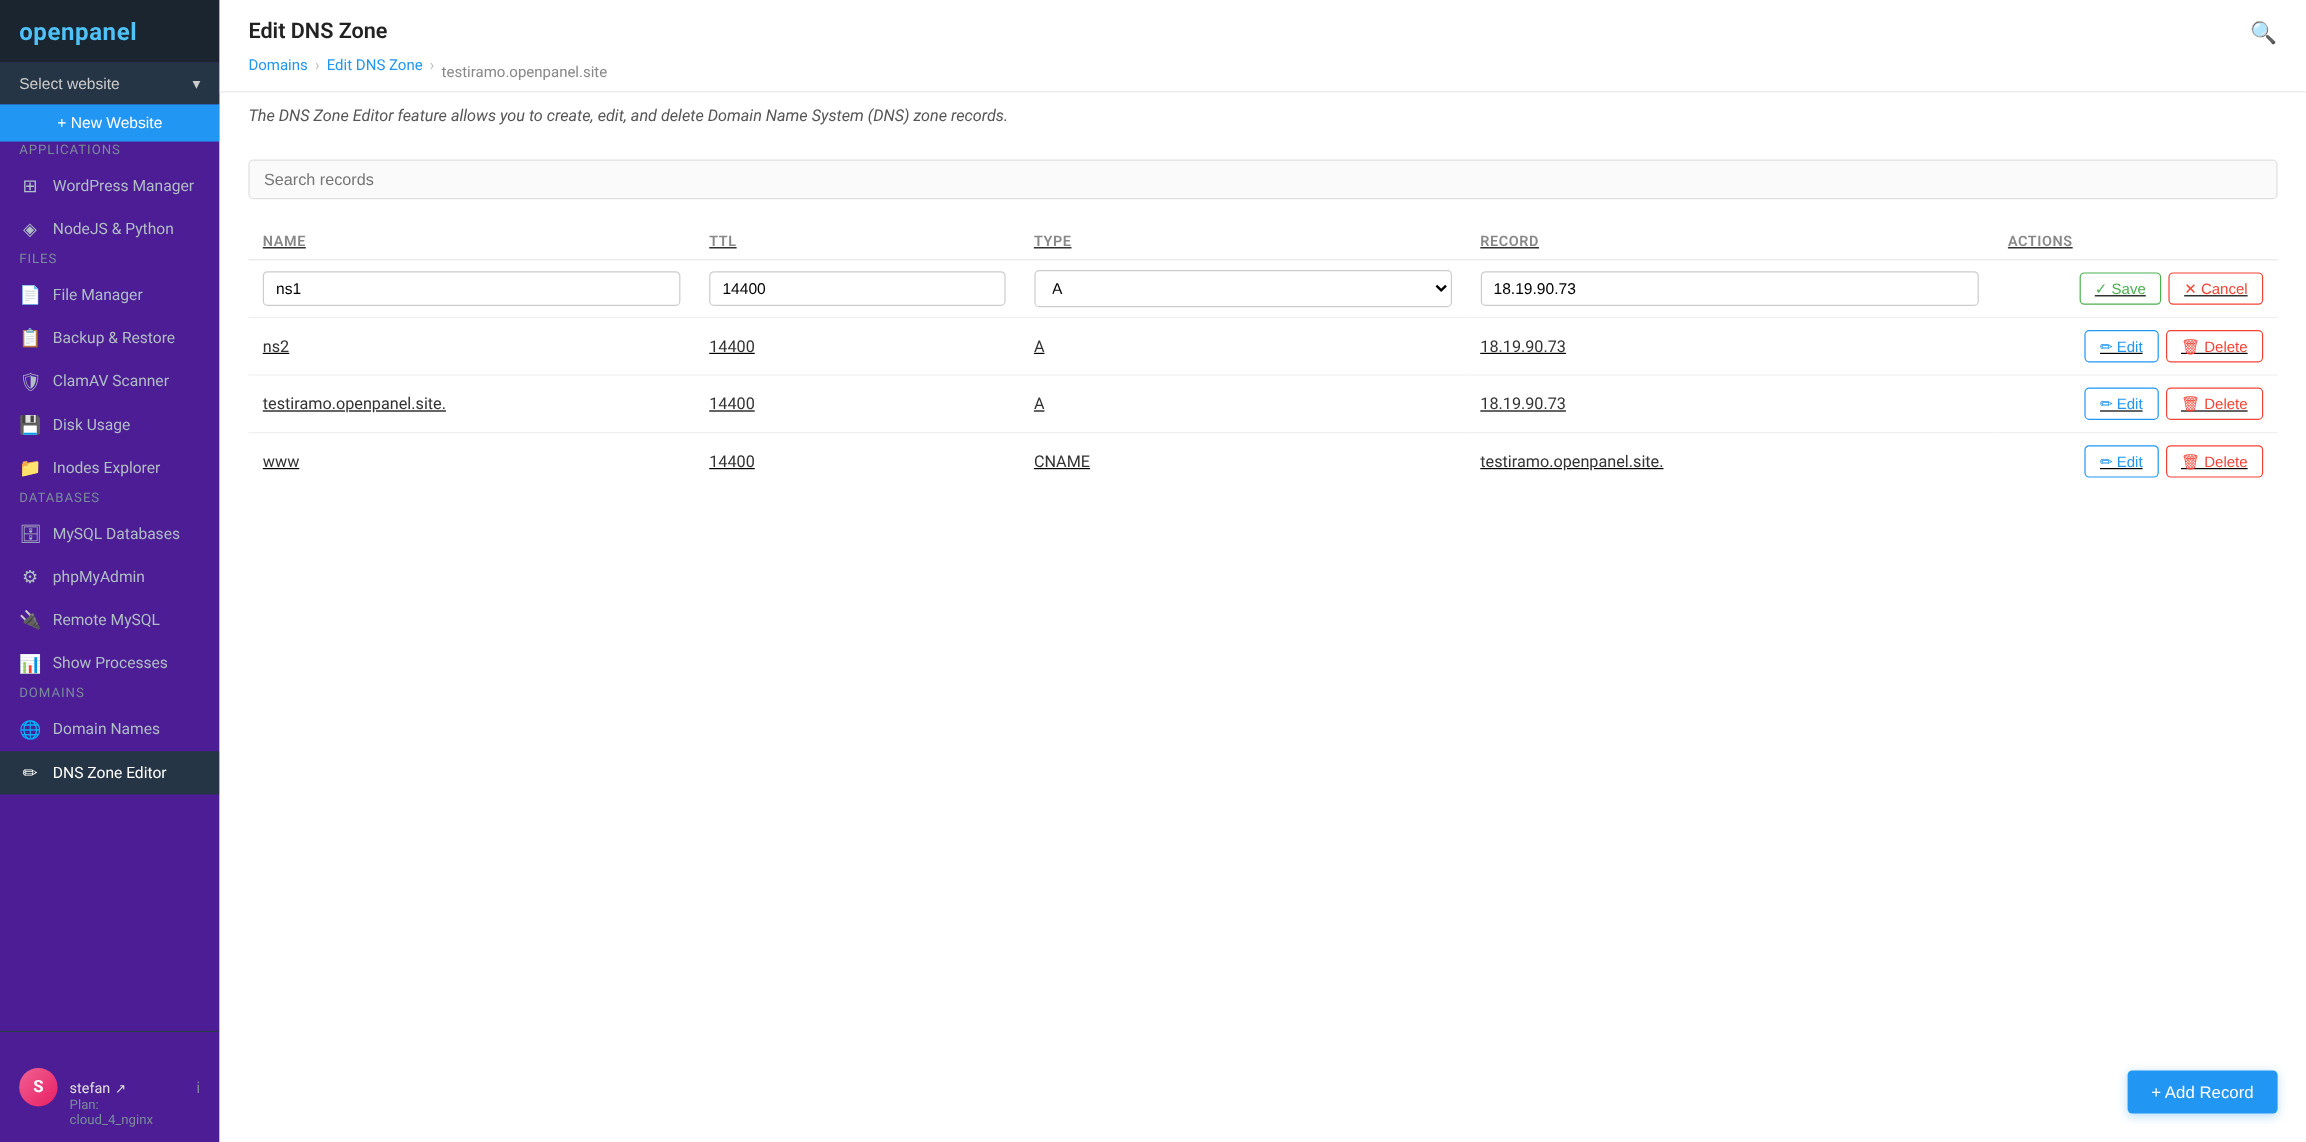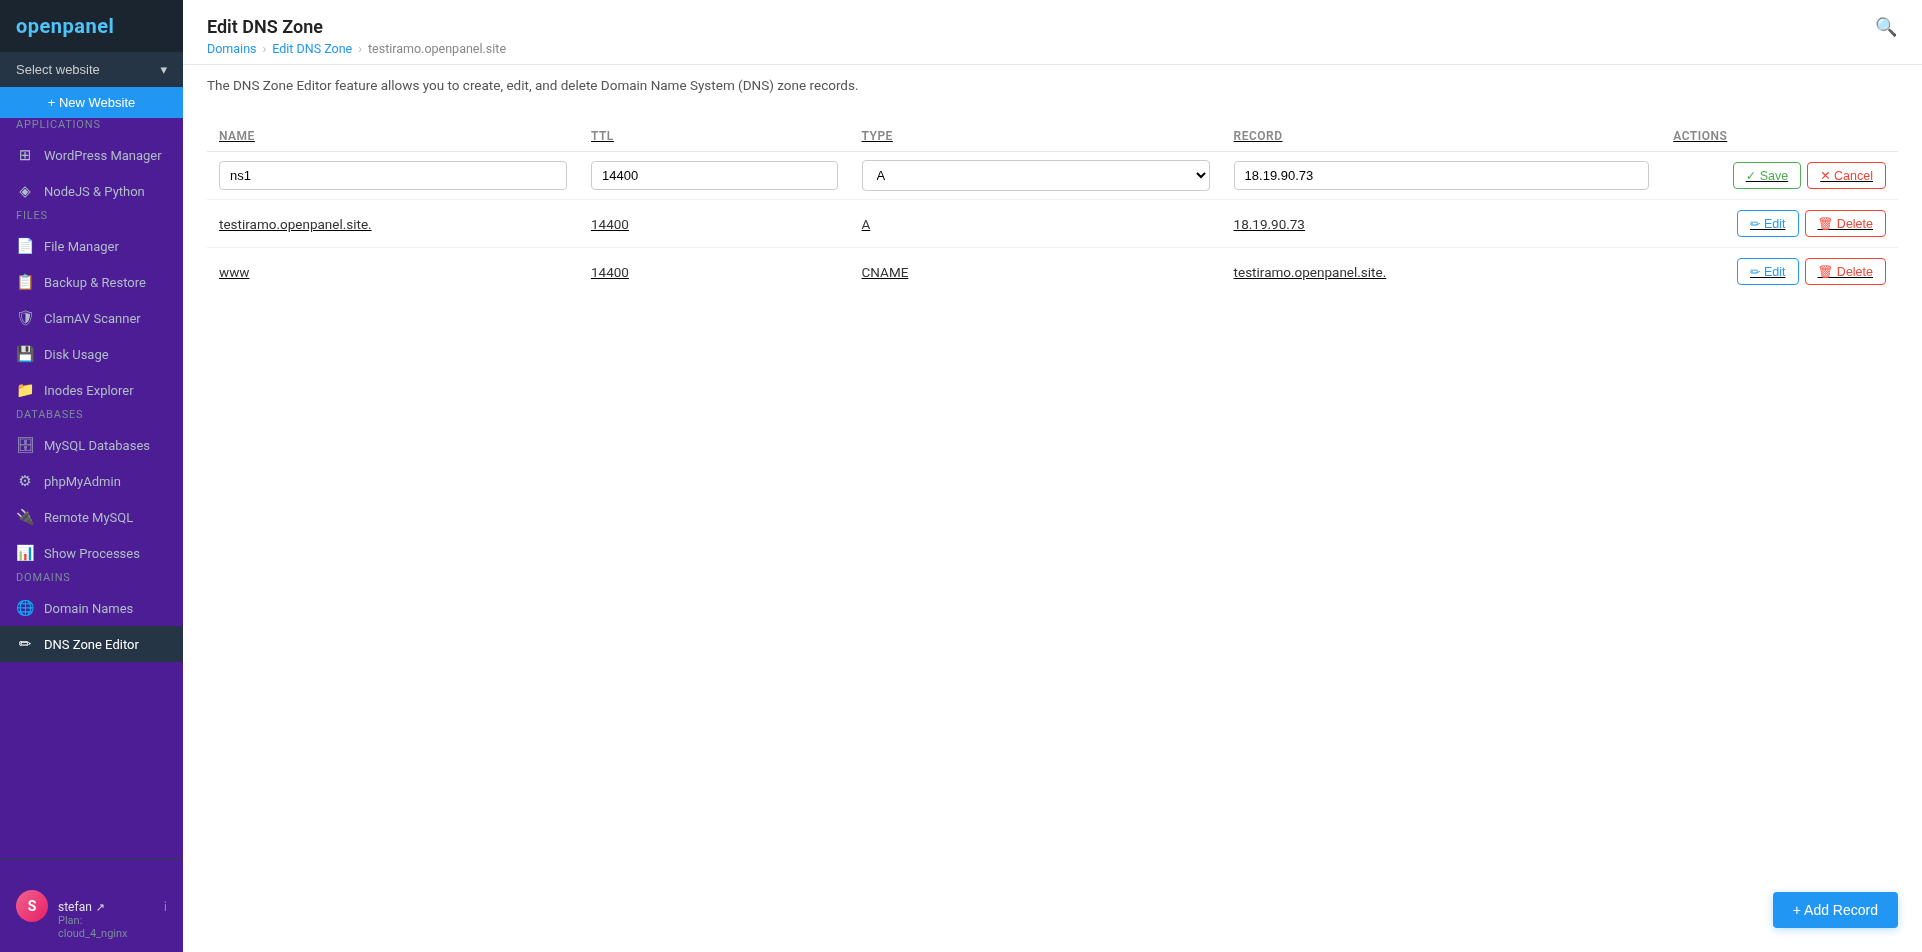--- a/index.html
+++ b/index.html
@@ -125,26 +125,27 @@
     }
     .breadcrumb {
       display: flex;
       align-items: center;
       gap: 6px;
       font-size: 12.5px;
       color: #888;
     }
     .breadcrumb a { color: #2196f3; text-decoration: none; }
     .breadcrumb-sep { color: #bbb; }
-    .breadcrumb-current { color: #888; }
+    .breadcrumb-current { color: #888; margin-top: 12px; }
     .page-desc {
       margin: 12px 24px 0;
       font-size: 13.5px;
       color: #555;
       padding-bottom: 12px;
+      font-style: italic;
     }
 
     .content-area {
       padding: 16px 24px;
       flex: 1;
       overflow-y: auto;
       background: #fff;
       position: relative;
     }
 
@@ -375,20 +376,21 @@
       <a href="#">Edit DNS Zone</a>
       <span class="breadcrumb-sep">›</span>
       <span class="breadcrumb-current">testiramo.openpanel.site</span>
     </div>
     <span class="header-search-icon">🔍</span>
   </div>
 
   <div class="page-desc">The DNS Zone Editor feature allows you to create, edit, and delete Domain Name System (DNS) zone records.</div>
 
   <div class="content-area">
+    <input class="search-bar" type="text" placeholder="Search records" style="">
 
     <table class="dns-table">
       <thead>
         <tr>
           <th class="col-name">NAME</th>
           <th class="col-ttl">TTL</th>
           <th class="col-type">TYPE</th>
           <th class="col-record">RECORD</th>
           <th class="col-actions">ACTIONS</th>
         </tr>
@@ -418,20 +420,32 @@
           </td>
           <td class="col-actions">
             <div class="actions-cell">
               <button class="btn btn-save">✓ Save</button>
               <button class="btn btn-cancel">✕ Cancel</button>
             </div>
           </td>
         </tr>
 
         <tr>
+          <td class="col-name">ns2</td>
+          <td class="col-ttl">14400</td>
+          <td class="col-type">A</td>
+          <td class="col-record">18.19.90.73</td>
+          <td class="col-actions">
+            <div class="actions-cell">
+              <button class="btn btn-edit">✏ Edit</button>
+              <button class="btn btn-delete">🗑 Delete</button>
+            </div>
+          </td>
+        </tr>
+        <tr>
           <td class="col-name">testiramo.openpanel.site.</td>
           <td class="col-ttl">14400</td>
           <td class="col-type">A</td>
           <td class="col-record">18.19.90.73</td>
           <td class="col-actions">
             <div class="actions-cell">
               <button class="btn btn-edit">✏ Edit</button>
               <button class="btn btn-delete">🗑 Delete</button>
             </div>
           </td>

